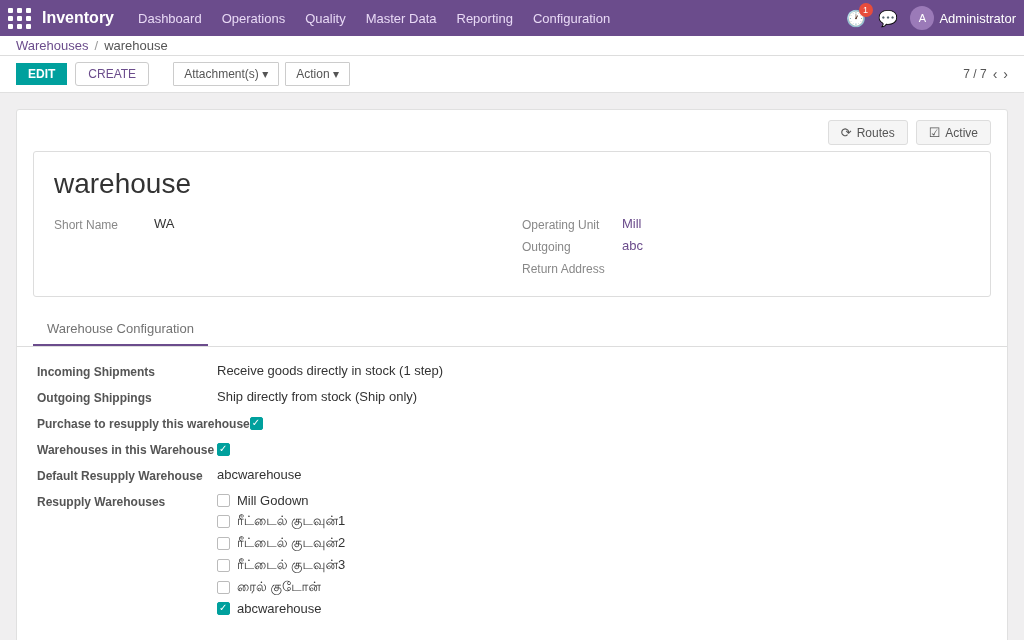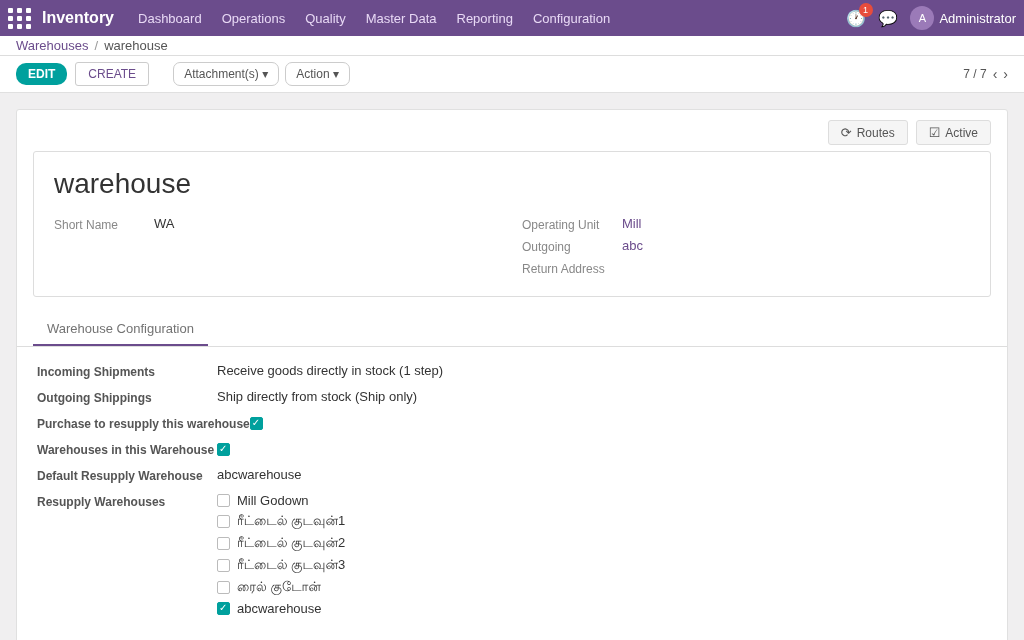--- a/index.html
+++ b/index.html
@@ -101,40 +101,40 @@
       padding: 6px 16px;
       display: flex;
       align-items: center;
       gap: 8px;
     }
     .btn-edit {
       background: #00a09d;
       color: #fff;
       border: none;
       padding: 4px 12px;
-      border-radius: 10px;
+      border-radius: 0;
       cursor: pointer;
       font-size: 12px;
       font-weight: 600;
     }
     .btn-create {
       background: transparent;
       color: #6b4c8c;
       border: 1px solid #ccc;
       padding: 4px 12px;
       border-radius: 3px;
       cursor: pointer;
       font-size: 12px;
     }
     .btn-action {
       background: transparent;
       color: #555;
       border: 1px solid #ccc;
       padding: 4px 10px;
-      border-radius: 7px;
+      border-radius: 1px;
       cursor: pointer;
       font-size: 12px;
     }
     .toolbar-right {
       margin-left: auto;
       display: flex;
       align-items: center;
       gap: 6px;
       color: #555;
       font-size: 12px;

